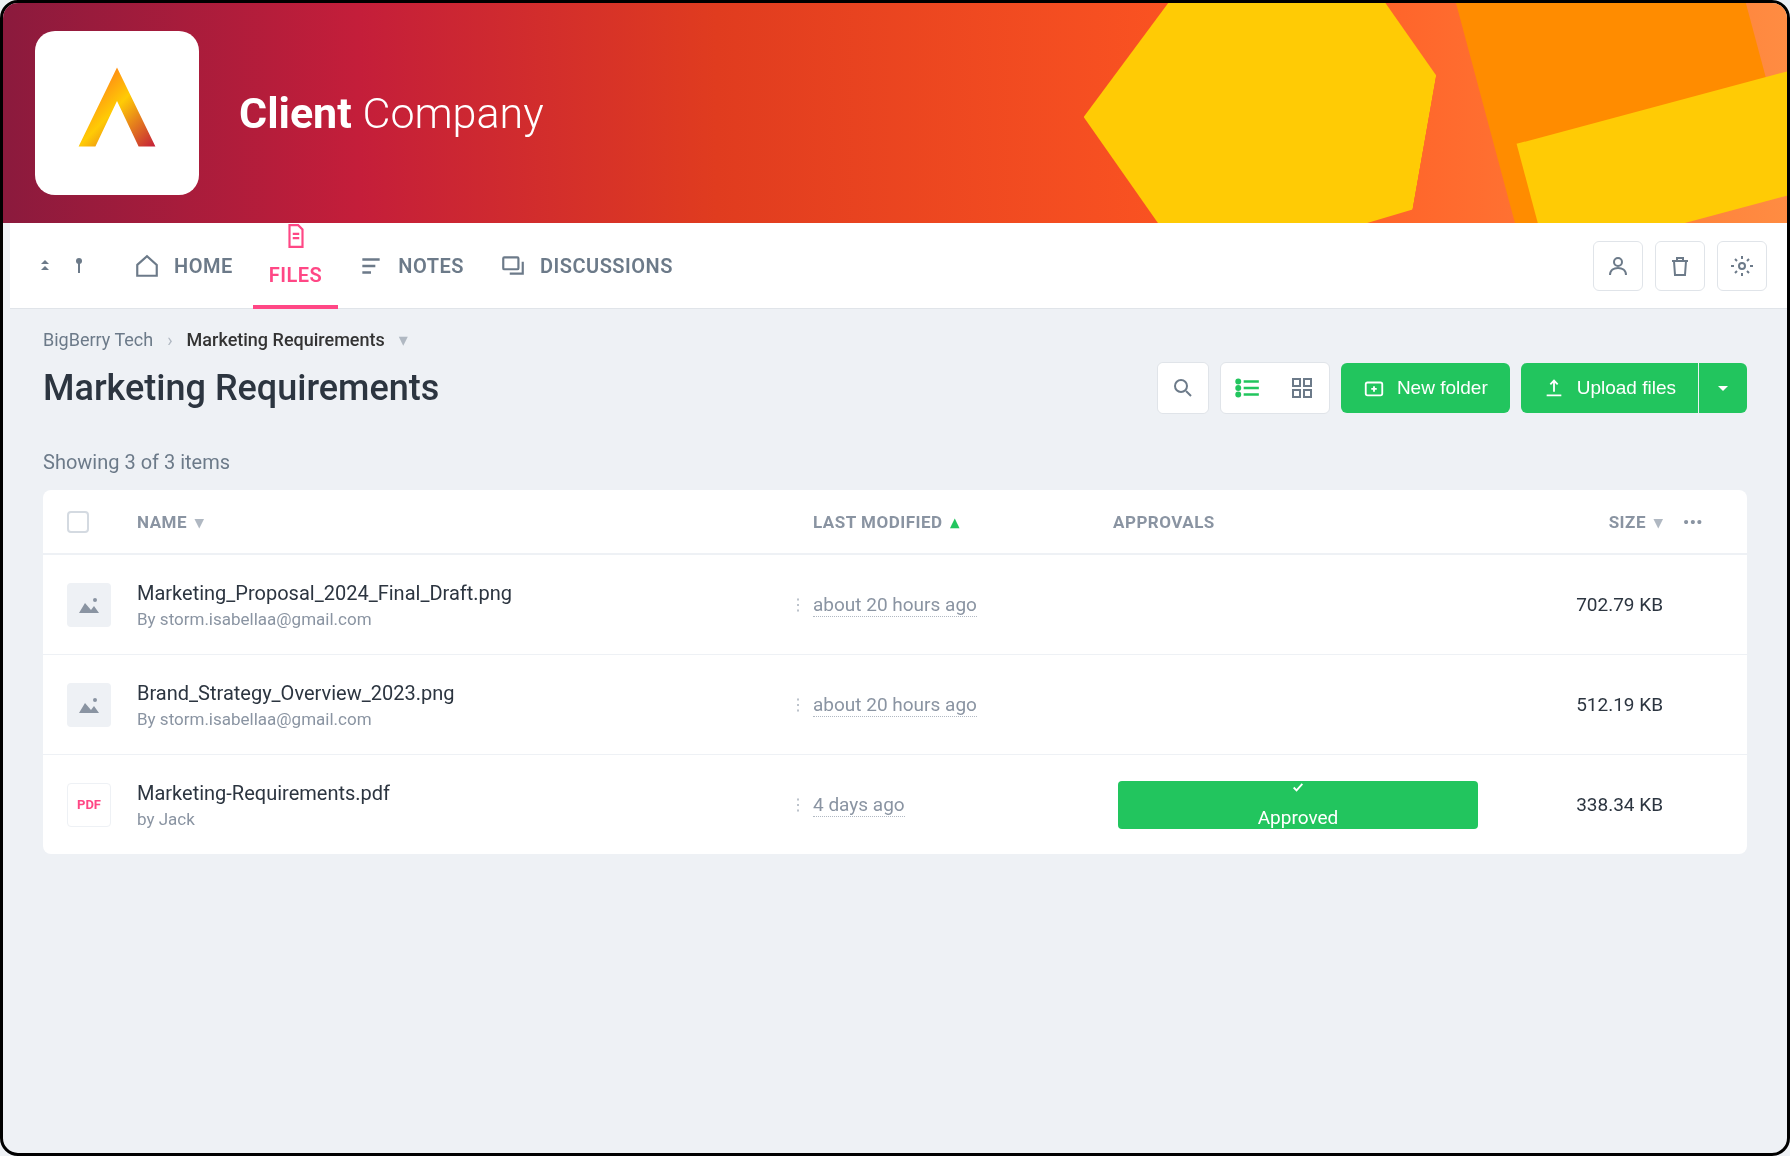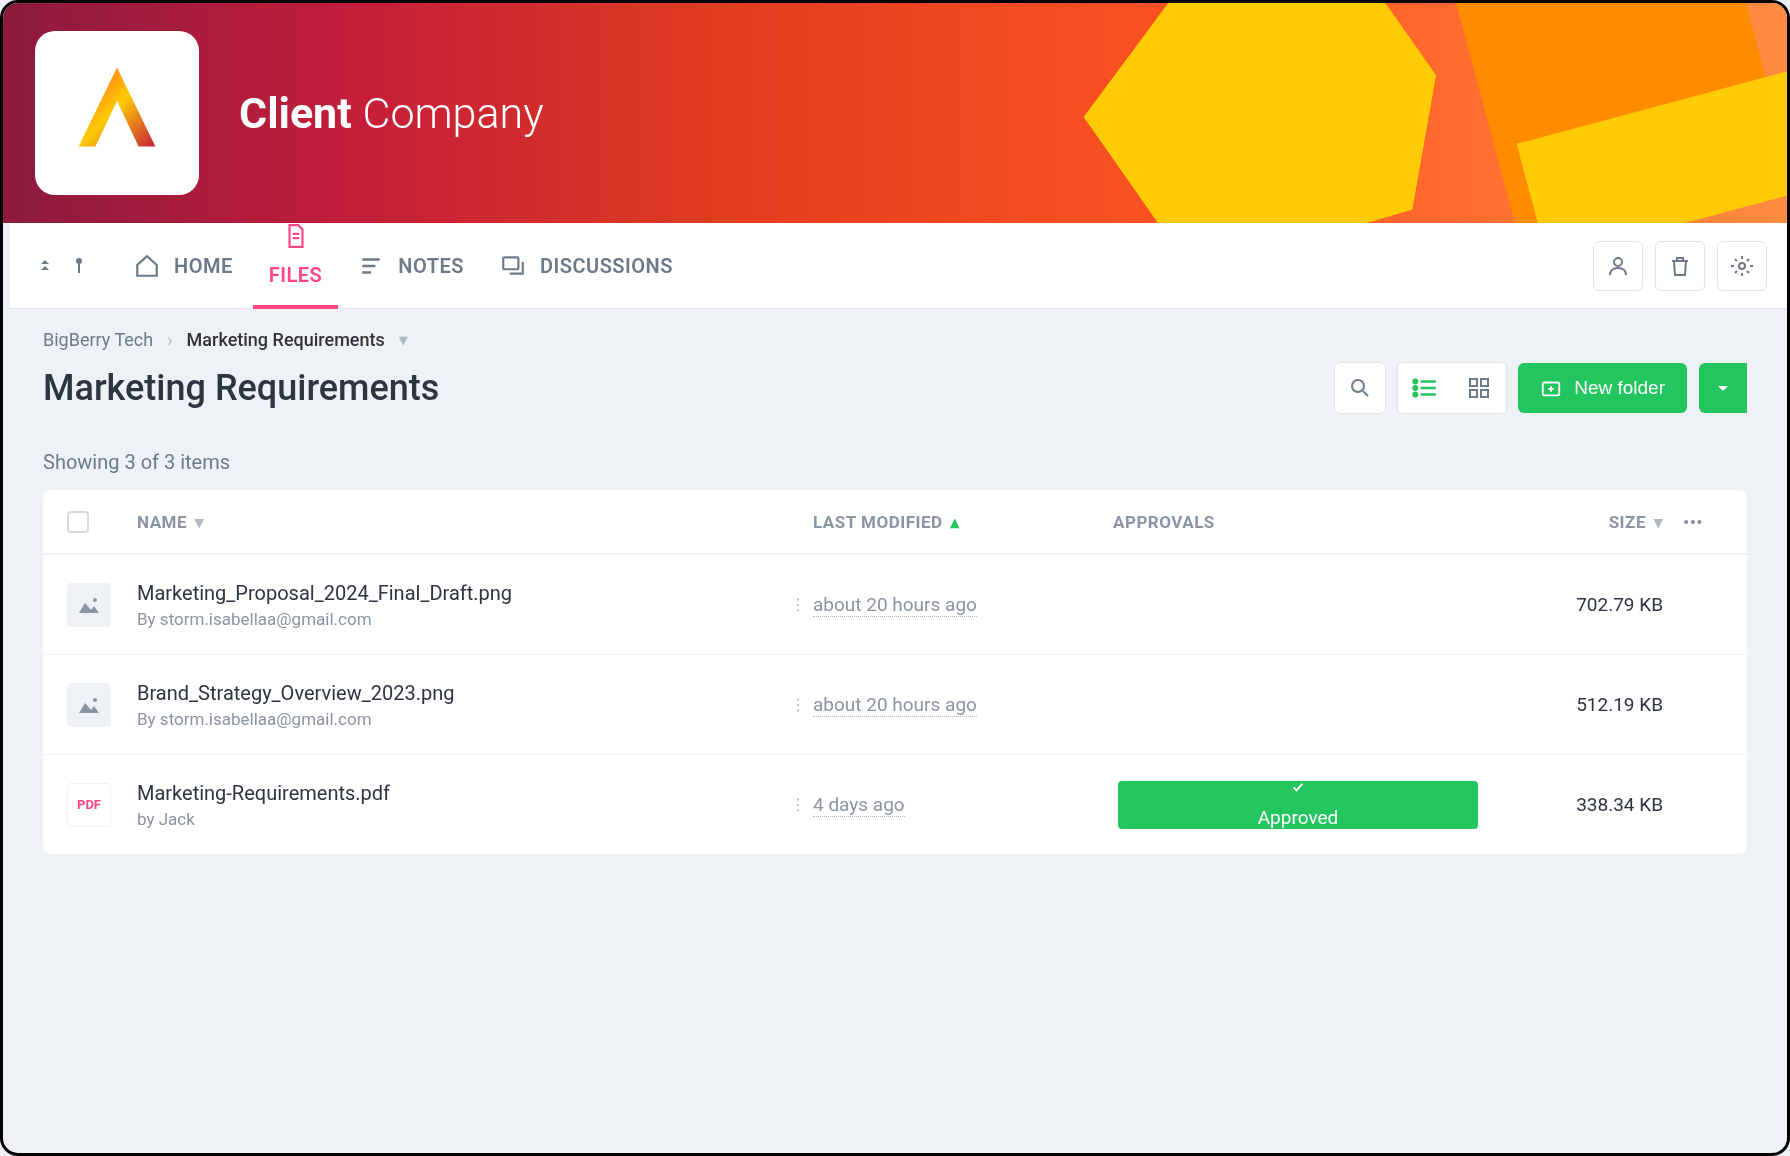--- a/index.html
+++ b/index.html
@@ -198,20 +198,26 @@
           </div>
       </div>
       <button class="btn-green">
         <svg width="22" height="22" viewBox="0 0 24 24" fill="none" stroke="currentColor" stroke-width="2">
             <rect x="3" y="6" width="18" height="14" rx="2"></rect>
             <path d="M12 10 V16 M9 13 H15"></path>
           </svg>
         <span>New folder</span>
       </button>
       <div class="btn-split">
+        <button class="btn-green">
+          <svg width="22" height="22" viewBox="0 0 24 24" fill="none" stroke="currentColor" stroke-width="2">
+              <path d="M12 16 V4 M8 8 L12 4 L16 8 M4 20 H20"></path>
+            </svg>
+          <span>Upload files</span>
+        </button>
         <button class="btn-green dd">
             <svg width="14" height="14" viewBox="0 0 14 14" fill="currentColor">
               <path d="M2 5 L7 10 L12 5 Z"></path>
             </svg>
           </button>
       </div>
     </div>
   </div>
 
   <div class="count-label">Showing 3 of 3 items</div>

